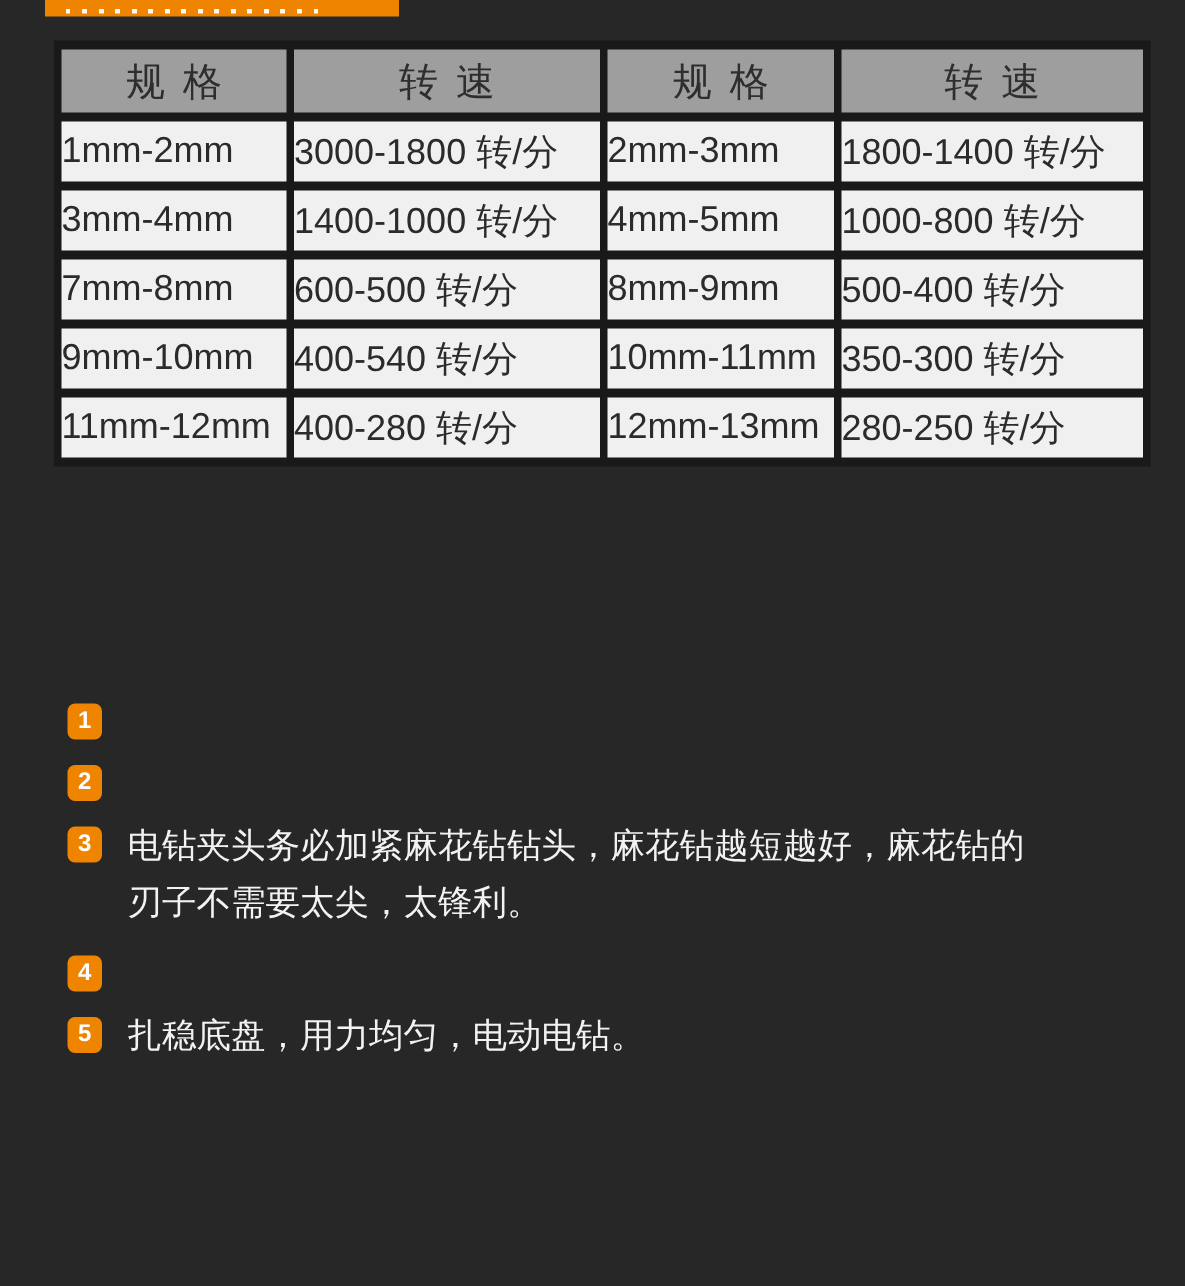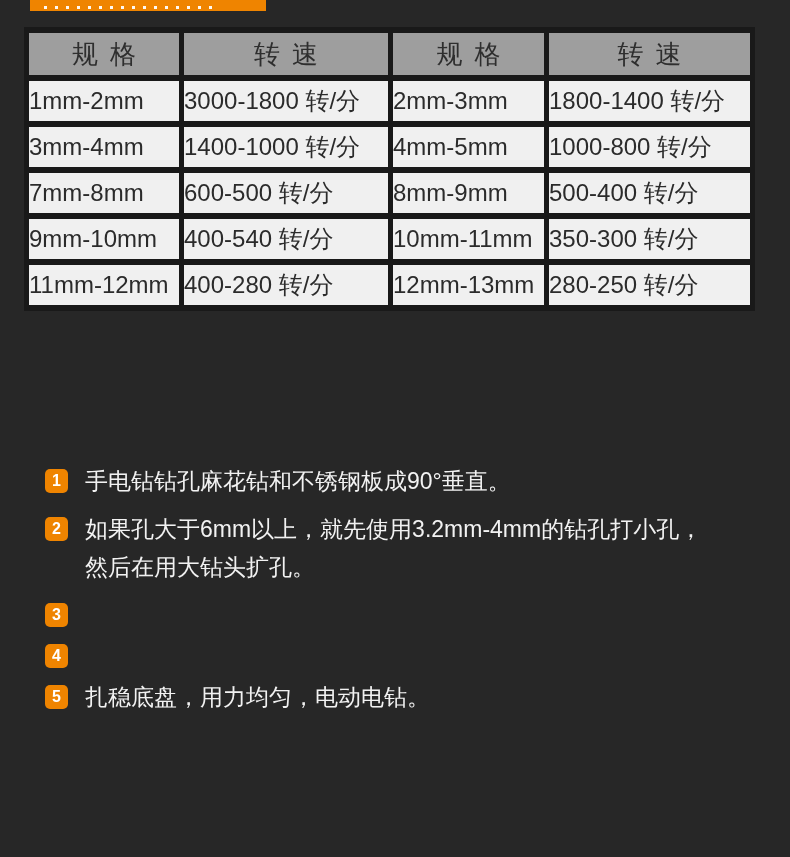--- a/index.html
+++ b/index.html
@@ -11,21 +11,21 @@
 
   
   .top-bar { position:absolute; left:30px; top:0; width:236px; height:11px; background:#EF8400; }
   .top-bar::after {
     content:""; position:absolute; left:14px; bottom:2px; width:170px; height:3px;
     background:repeating-linear-gradient(90deg, rgba(255,255,255,.95) 0 3px, transparent 3px 11px);
   }
 
   
   table.speed {
-    position:absolute; left:24px; top:27px; width:731px;
+    position:absolute; left:36px; top:27px; width:731px;
     border-collapse:separate; border-spacing:5px 6px;
     background:#191919; table-layout:fixed;
   }
   table.speed col.c1 { width:150px; }
   table.speed col.c2 { width:204px; }
   table.speed col.c3 { width:151px; }
   table.speed col.c4 { width:201px; }
   table.speed th {
     background:#9E9E9E; color:#2E2E2E; font-size:26px; font-weight:500;
     height:42px; text-align:center; padding:0;
@@ -110,29 +110,28 @@
           <td>12mm-13mm</td>
           <td>280-250 转/分</td>
         </tr>
       </tbody>
   </table>
 
 
   <ol class="tips" id="tips-list">
       <li class="tip">
         <span class="tip-badge">1</span>
-        <span class="tip-text">手电钻钻孔麻花钻和不锈钢板成90°垂直。</span>
       </li>
       <li class="tip">
         <span class="tip-badge">2</span>
-        <span class="tip-text">如果孔大于6mm以上，就先使用3.2mm-4mm的钻孔打小孔，
-然后在用大钻头扩孔。</span>
       </li>
       <li class="tip">
         <span class="tip-badge">3</span>
+        <span class="tip-text">电钻夹头务必加紧麻花钻钻头，麻花钻越短越好，麻花钻的
+刃子不需要太尖，太锋利。</span>
       </li>
       <li class="tip">
         <span class="tip-badge">4</span>
       </li>
       <li class="tip">
         <span class="tip-badge">5</span>
         <span class="tip-text">扎稳底盘，用力均匀，电动电钻。</span>
       </li>
     </ol>
 

